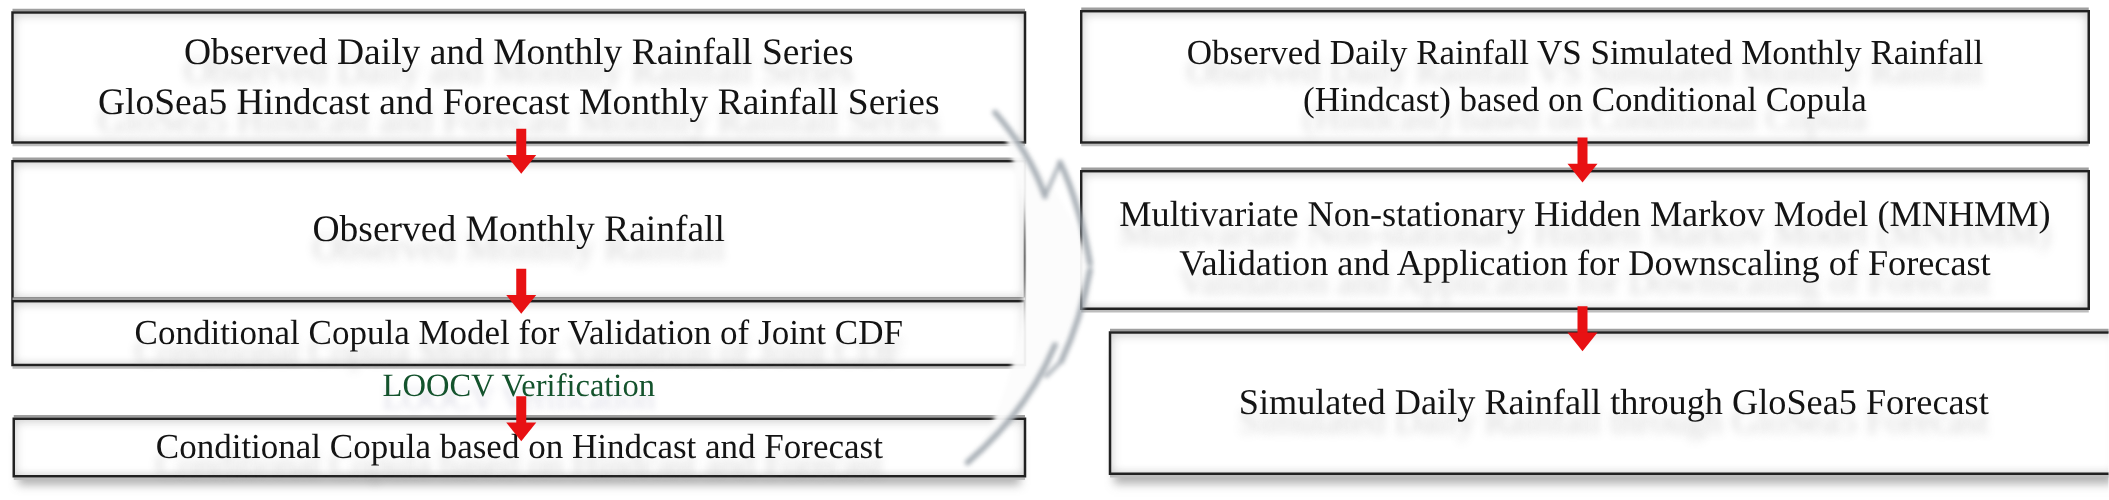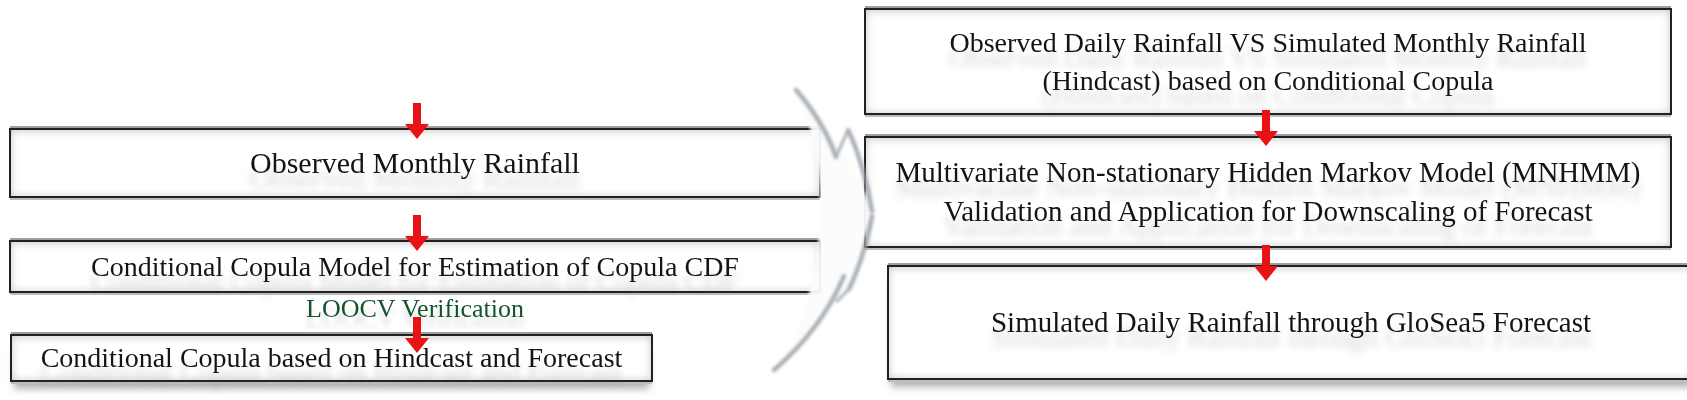--- a/index.html
+++ b/index.html
@@ -39,23 +39,23 @@
       inset 4px 0 8px rgba(0,0,0,0.045),
       inset -4px 0 8px rgba(0,0,0,0.045);
   }
   .ln{
     line-height:1.34;
     text-shadow:0 15px 7px rgba(110,110,110,0.28);
     white-space:nowrap;
   }
   
   .b1{left:9px;top:9px;width:812px;height:106px;font-size:30px;}
-  .b2{left:9px;top:128px;width:812px;height:70px;font-size:30px;text-align:right;}
+  .b2{left:9px;top:128px;width:812px;height:112px;font-size:30px;text-align:right;}
   .b3{left:9px;top:240px;width:812px;height:53px;font-size:28px;}
-  .b4{left:10px;top:334px;width:643px;height:48px;font-size:28px;}
+  .b4{left:10px;top:334px;width:811px;height:48px;font-size:28px;}
   
   .r1{left:864px;top:8px;width:808px;height:107px;font-size:28px;}
   .r2{left:864px;top:136px;width:808px;height:112px;font-size:29px;}
   .r3{left:864px;top:265px;width:808px;height:115px;font-size:29px;margin-left:23px;}
 
   .loocv{
     position:absolute;
     left:9px;top:294px;width:812px;
     text-align:center;
     font-size:26px;
@@ -80,27 +80,31 @@
   .aR1{left:1254px;top:110px;}
   .aR2{left:1254px;top:245px;}
 
   .chevron{position:absolute;left:735px;top:65px;width:160px;height:330px;z-index:4;pointer-events:none;}
 </style>
 </head>
 <body>
 
 <div class="stage">
 
+  <div class="fbox b1">
+    <div class="ln">Observed Daily and Monthly Rainfall Series</div>
+    <div class="ln">GloSea5 Hindcast and Forecast Monthly Rainfall Series</div>
+  </div>
 
   <div class="fbox b2">
     <div class="ln">Observed Monthly Rainfall</div>
   </div>
 
   <div class="fbox b3">
-    <div class="ln">Conditional Copula Model for Estimation of Copula CDF</div>
+    <div class="ln">Conditional Copula Model for Validation of Joint CDF</div>
   </div>
 
   <div class="fbox b4 bshadow">
     <div class="ln">Conditional Copula based on Hindcast and Forecast</div>
   </div>
 
   <div class="loocv">LOOCV Verification</div>
 
   <div class="fbox r1">
     <div class="ln">Observed Daily Rainfall VS Simulated Monthly Rainfall</div>

